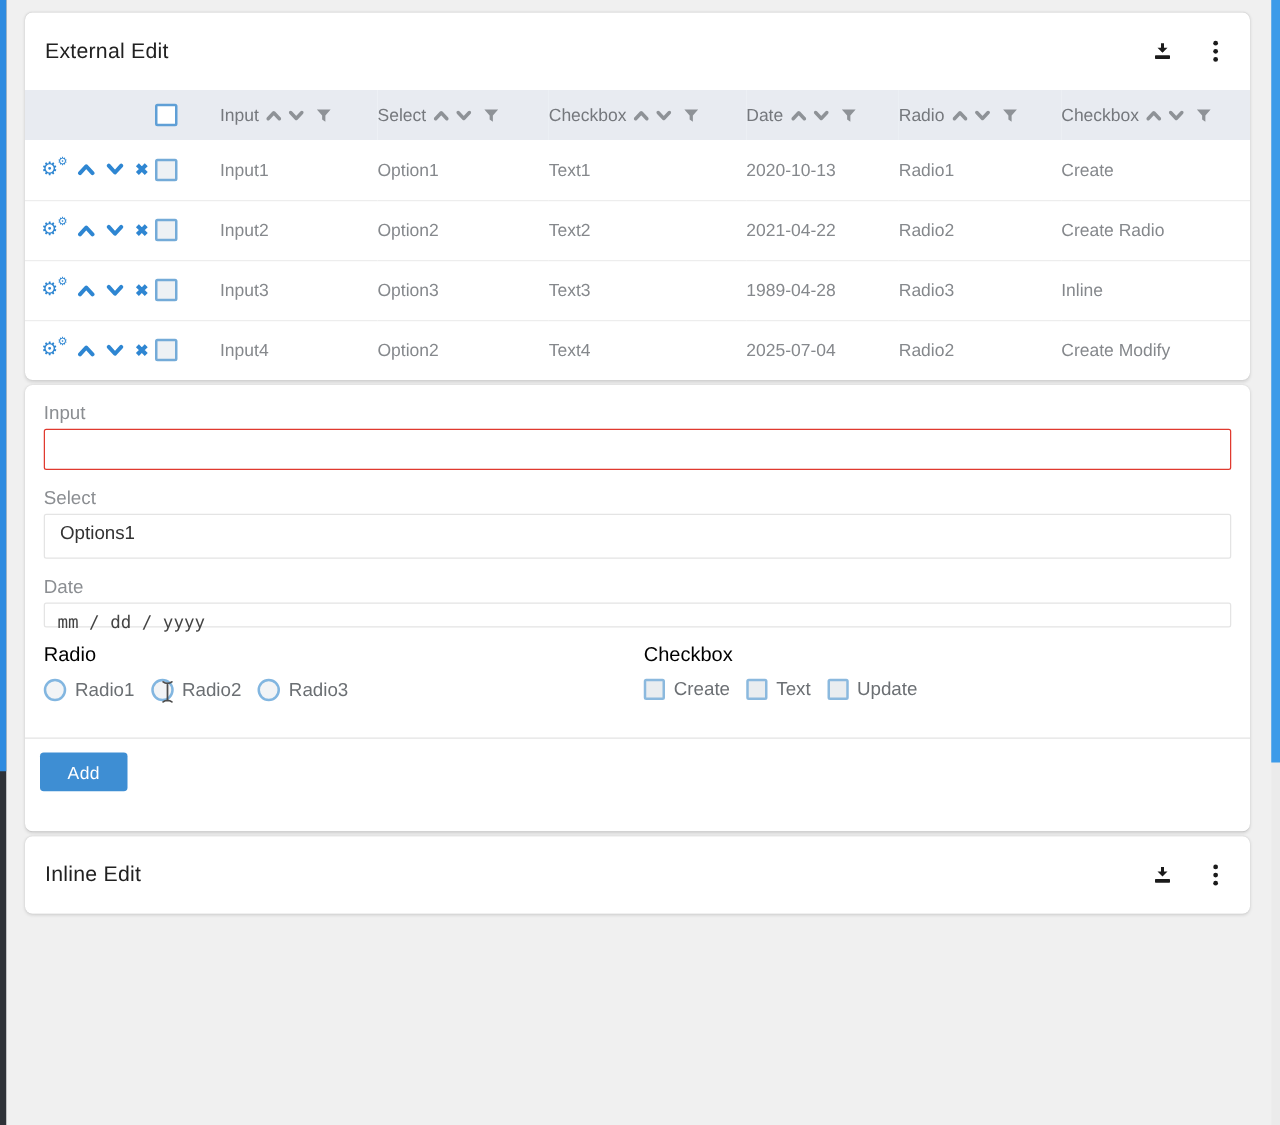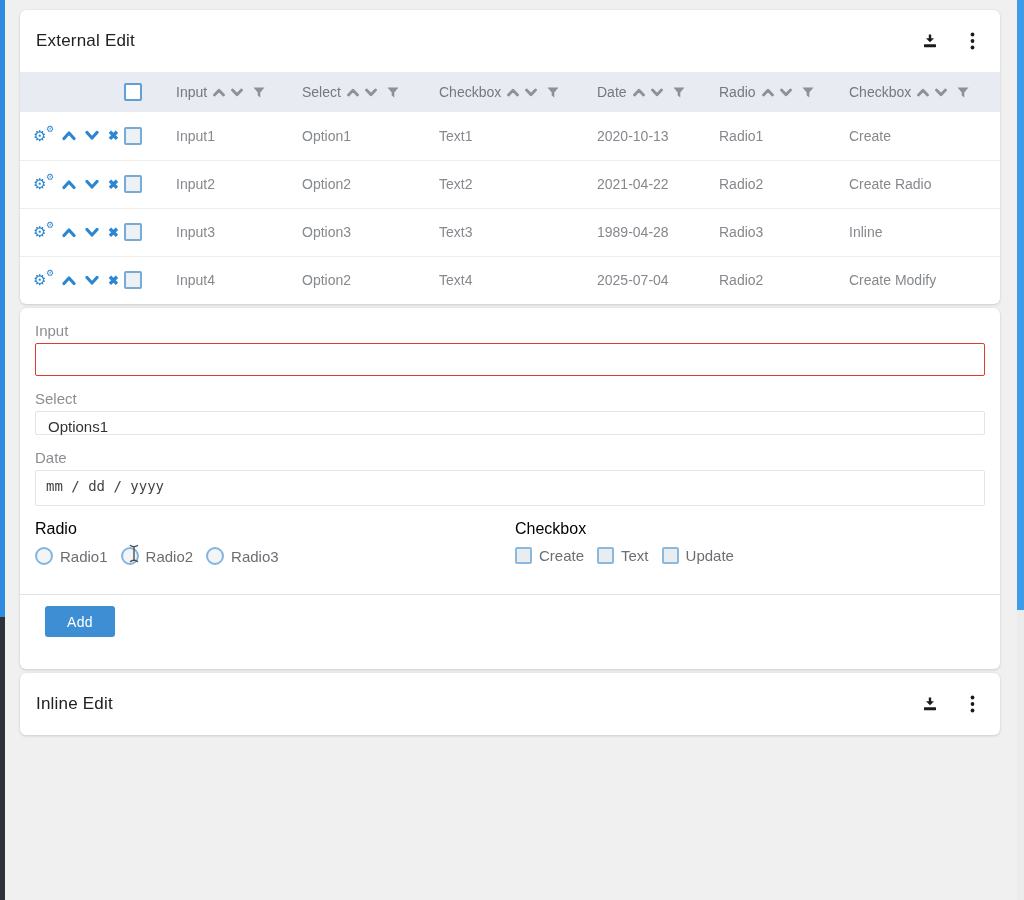--- a/index.html
+++ b/index.html
@@ -56,43 +56,43 @@
 
   
   .form-body { padding:14px 15px 8px; }
   .fgroup { margin-bottom:14px; }
   .fgroup .flabel { display:block; font-size:15px; color:#8b8e92; margin-bottom:4px; }
   .ctrl {
     width:100%; background:#fff; border:1px solid #e4e4e4; border-radius:2px;
     font-size:15px; color:#333; font-family:"Liberation Sans", sans-serif;
   }
   .input-error { height:33px; border:1px solid #e03a2f; outline:none; padding:0 10px; }
-  .select-ctrl { height:24px; line-height:30px; padding:0 12px; cursor:pointer; }
+  .select-ctrl { height:36px; line-height:30px; padding:0 12px; cursor:pointer; }
   .textarea-ctrl { height:131px; position:relative; cursor:text; }
   .textarea-ctrl::after {
     content:""; position:absolute; right:2px; bottom:2px; width:11px; height:11px;
     background:
       linear-gradient(135deg, transparent 0 57%, #b9b9b9 57% 64%, transparent 64% 76%, #b9b9b9 76% 83%, transparent 83%);
   }
-  .date-ctrl { height:36px; line-height:30px; padding:0 10px; cursor:text;
+  .date-ctrl { height:20px; line-height:30px; padding:0 10px; cursor:text;
     font-family:"DejaVu Sans Mono", monospace; font-size:14px; color:#444; }
 
   .rc-row { display:flex; margin-bottom:0; }
   .rc-col-left { width:480px; }
   .rc-col-right { flex:1; }
   .opt-row { display:flex; align-items:center; margin-top:9px; }
   .radio {
     width:18px; height:18px; border:2px solid #82b6e0; border-radius:50%;
     background:#f2f4f6; cursor:pointer; flex:0 0 auto;
   }
   .opt-label { font-size:15px; color:#6b6f73; margin:0 13px 0 7px; }
   .cb-form { width:17px; height:17px; border:2px solid #8bb9de; border-radius:2px; background:#e9edf0; cursor:pointer; flex:0 0 auto; }
 
   .form-divider { border-top:1px solid #e3e3e3; margin-top:21px; }
-  .form-footer { padding:11px 25px 32px; }
+  .form-footer { padding:11px 12px 32px; }
   .add-btn {
     width:70px; height:31px; background:#3e8ed3; color:#fff; border:none; border-radius:3px;
     font-size:14px; font-family:"Liberation Sans", sans-serif; cursor:pointer; letter-spacing:0.3px;
   }
 
   
   .ibeam { position:absolute; left:128px; top:544px; z-index:60; pointer-events:none; }
 </style>
 </head>
 <body>

